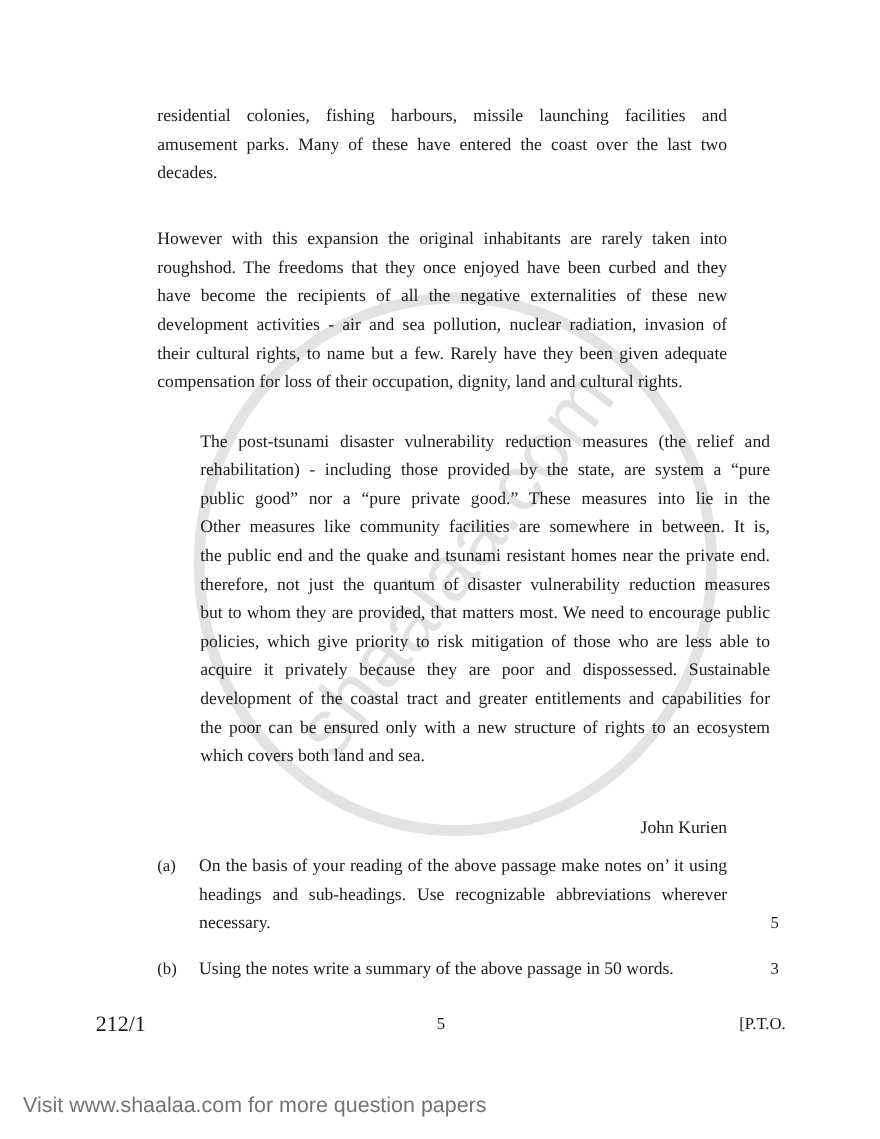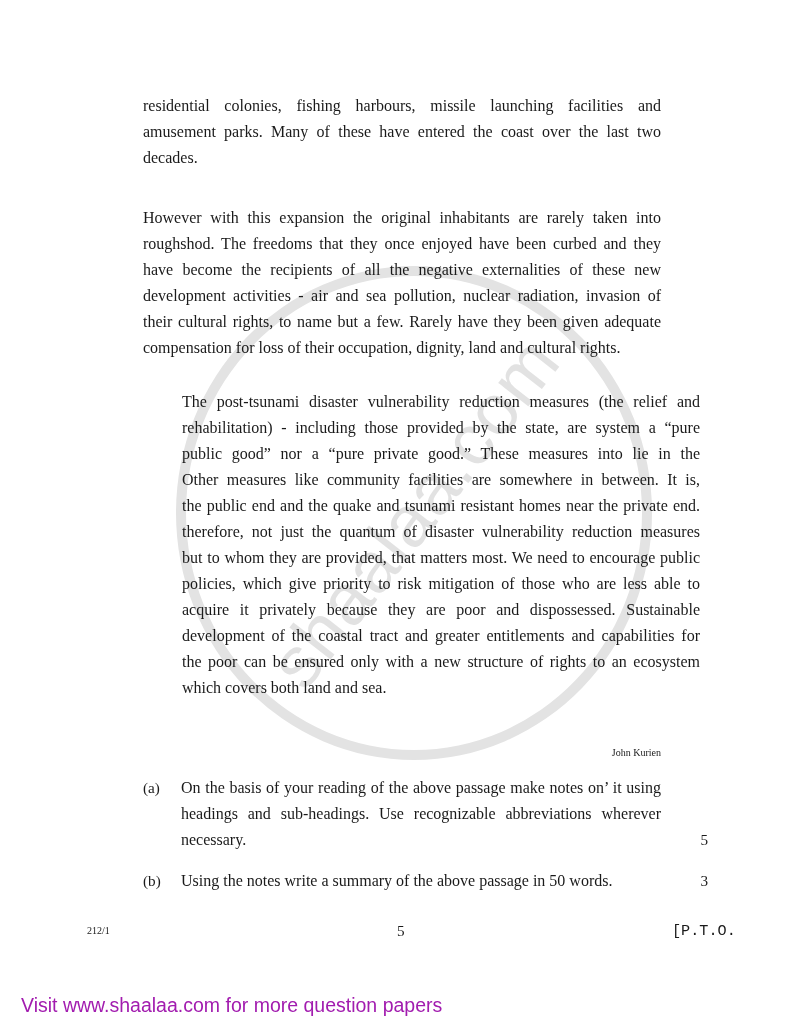--- a/index.html
+++ b/index.html
@@ -68,21 +68,21 @@
       white-space: nowrap;
       overflow: visible;
     }
     .line.last {
       text-align-last: left;
     }
     .signature {
       position: absolute;
       top: 740px;
       right: 139px;
-      font-size: 10px;
+      font-size: 16px;
       line-height: 26px;
       z-index: 1;
     }
     .question {
       position: absolute;
       left: 143px;
       width: 575px;
       z-index: 1;
       font-size: 15.2px;
     }
@@ -100,45 +100,44 @@
     }
     .q-marks {
       position: absolute;
       right: 10px;
       line-height: 26px;
     }
     .footer-left {
       position: absolute;
       left: 87px;
       top: 918px;
-      font-size: 10px;
+      font-size: 20px;
       line-height: 26px;
     }
     .footer-center {
       position: absolute;
       left: 397px;
       top: 918px;
       font-size: 15.2px;
       line-height: 26px;
     }
     .footer-right {
       position: absolute;
       left: 672px;
       top: 918px;
       font-size: 15.2px;
       line-height: 26px;
-      font-family: Liberation Mono, monospace;
     }
     .banner {
       position: absolute;
       left: 21px;
       top: 993px;
       font-family: "Liberation Sans", "DejaVu Sans", sans-serif;
       font-size: 19.5px;
-      color: #a21caf;
+      color: #737373;
       line-height: 24px;
     }
   </style>
 </head>
 <body>
 
 <div class="page">
 
   <div class="watermark"></div>
   <div class="watermark-text">shaalaa.com</div>

